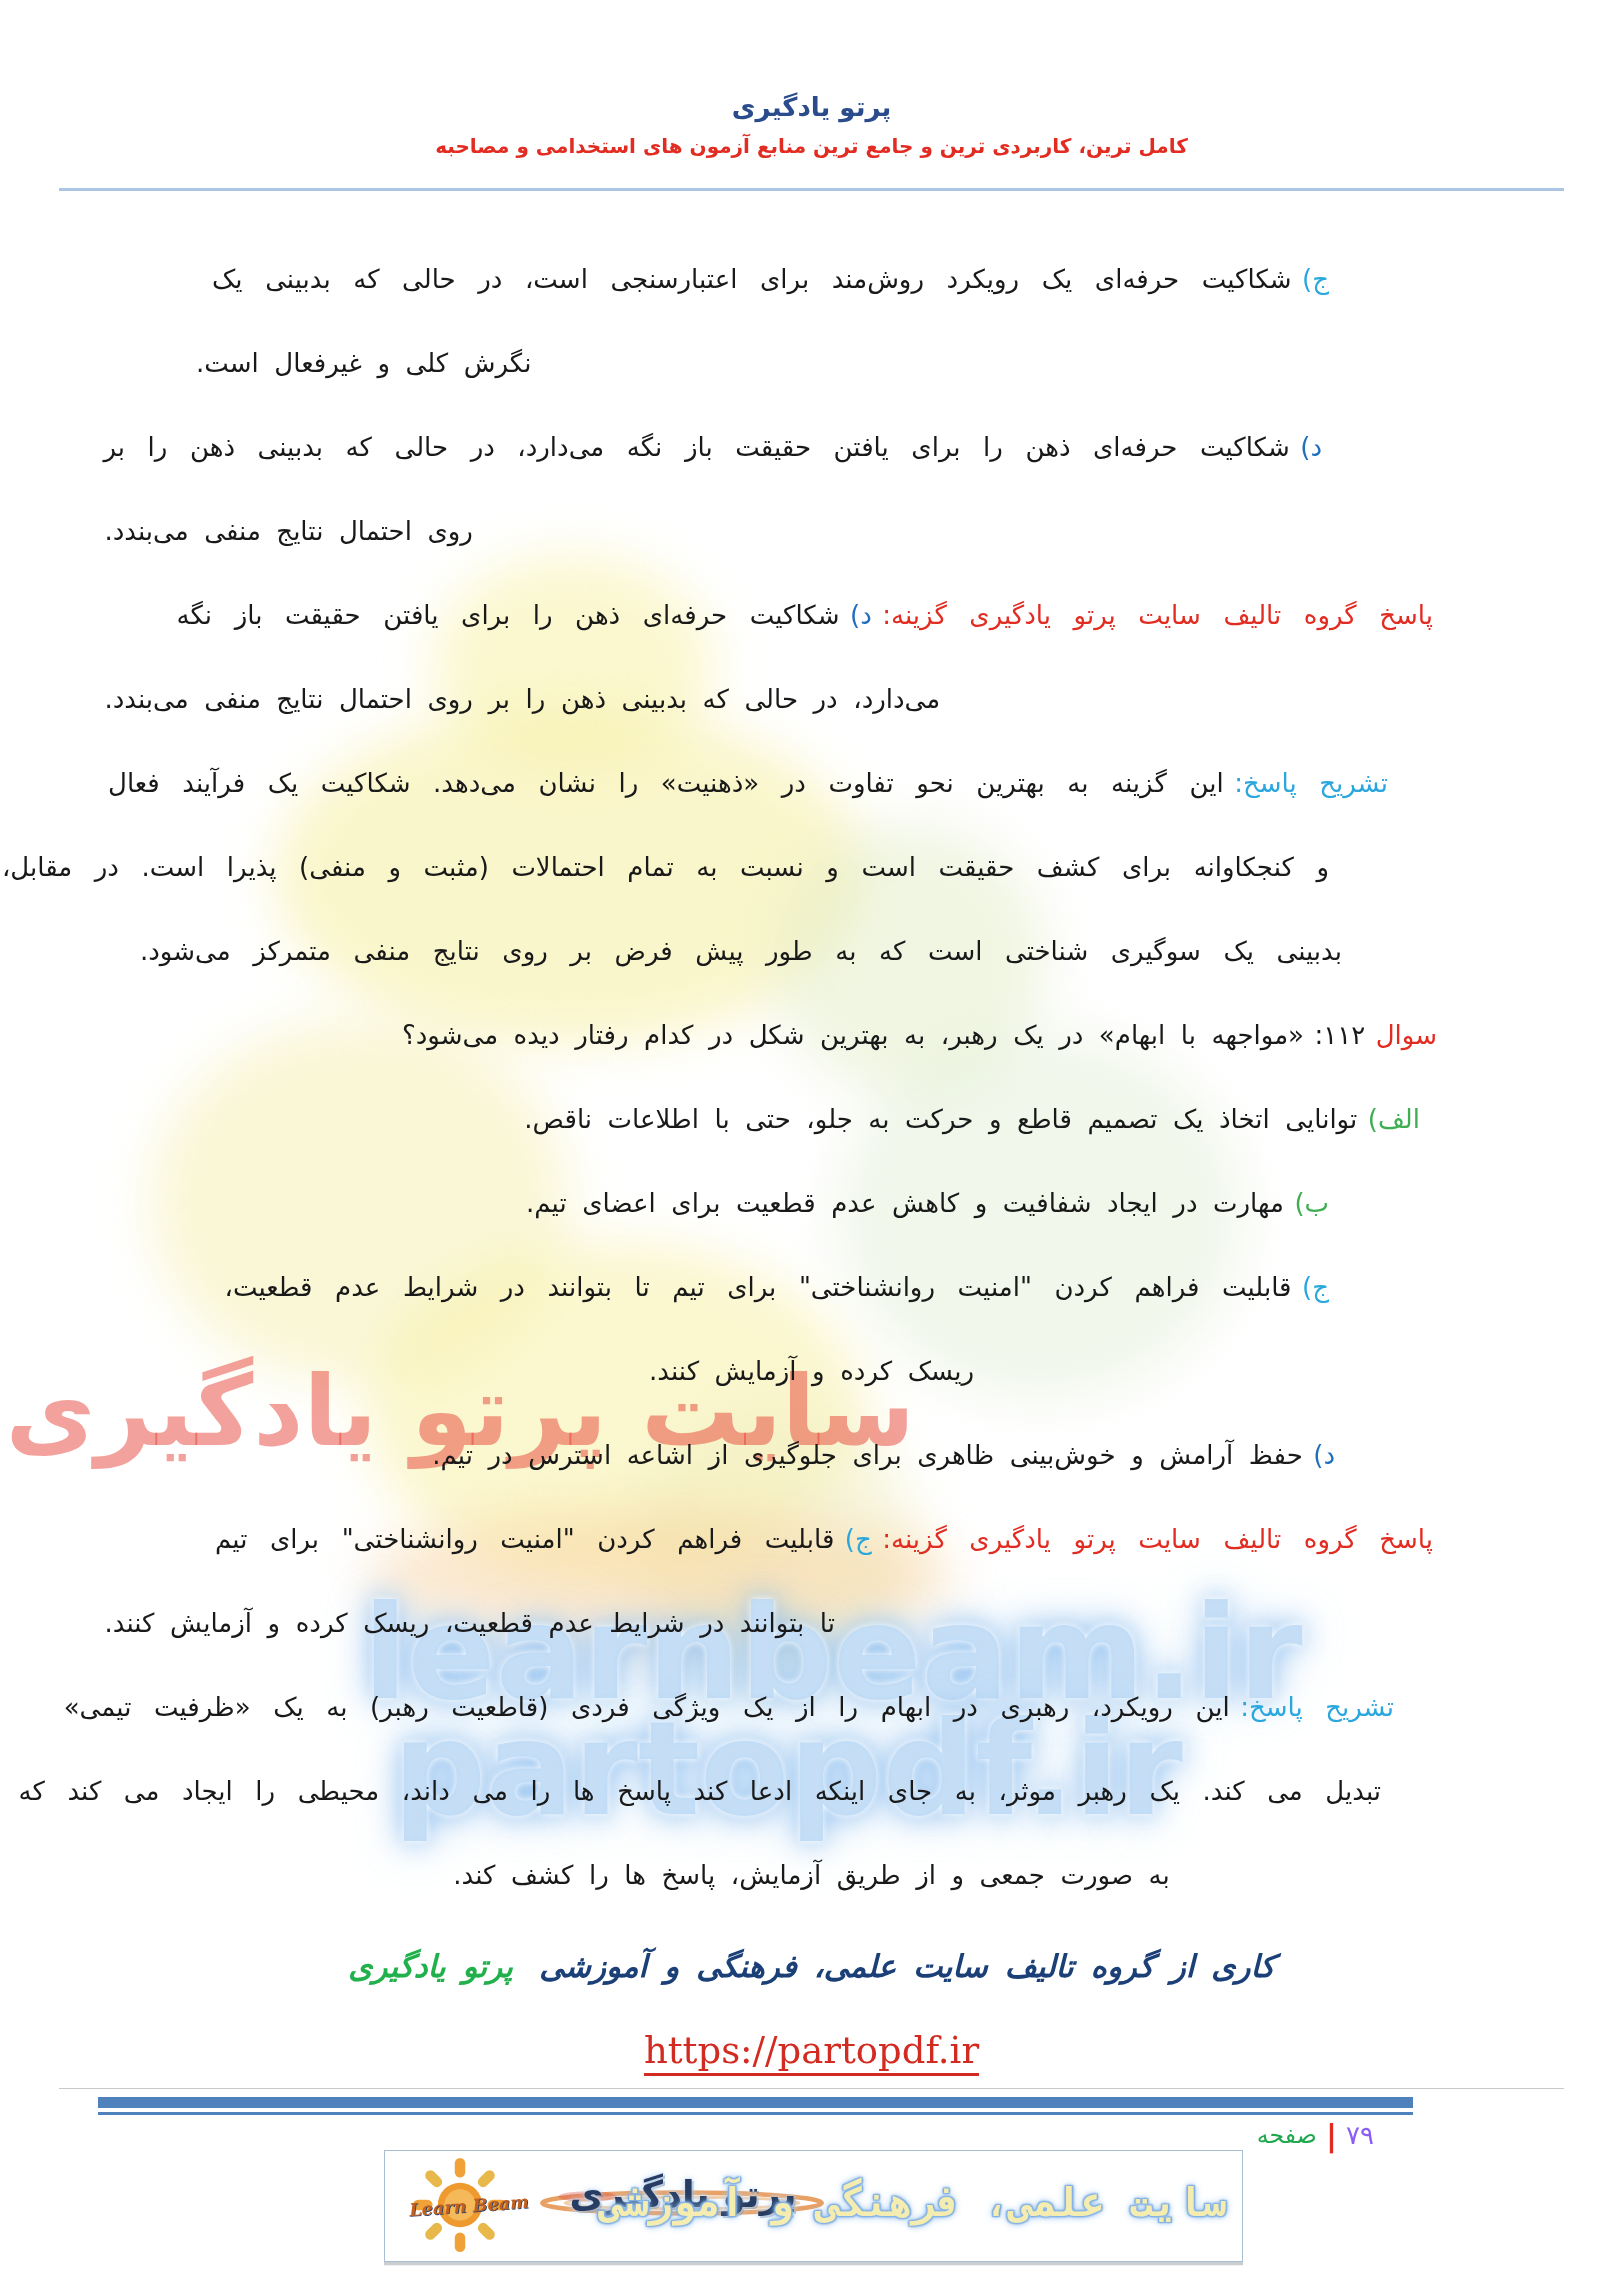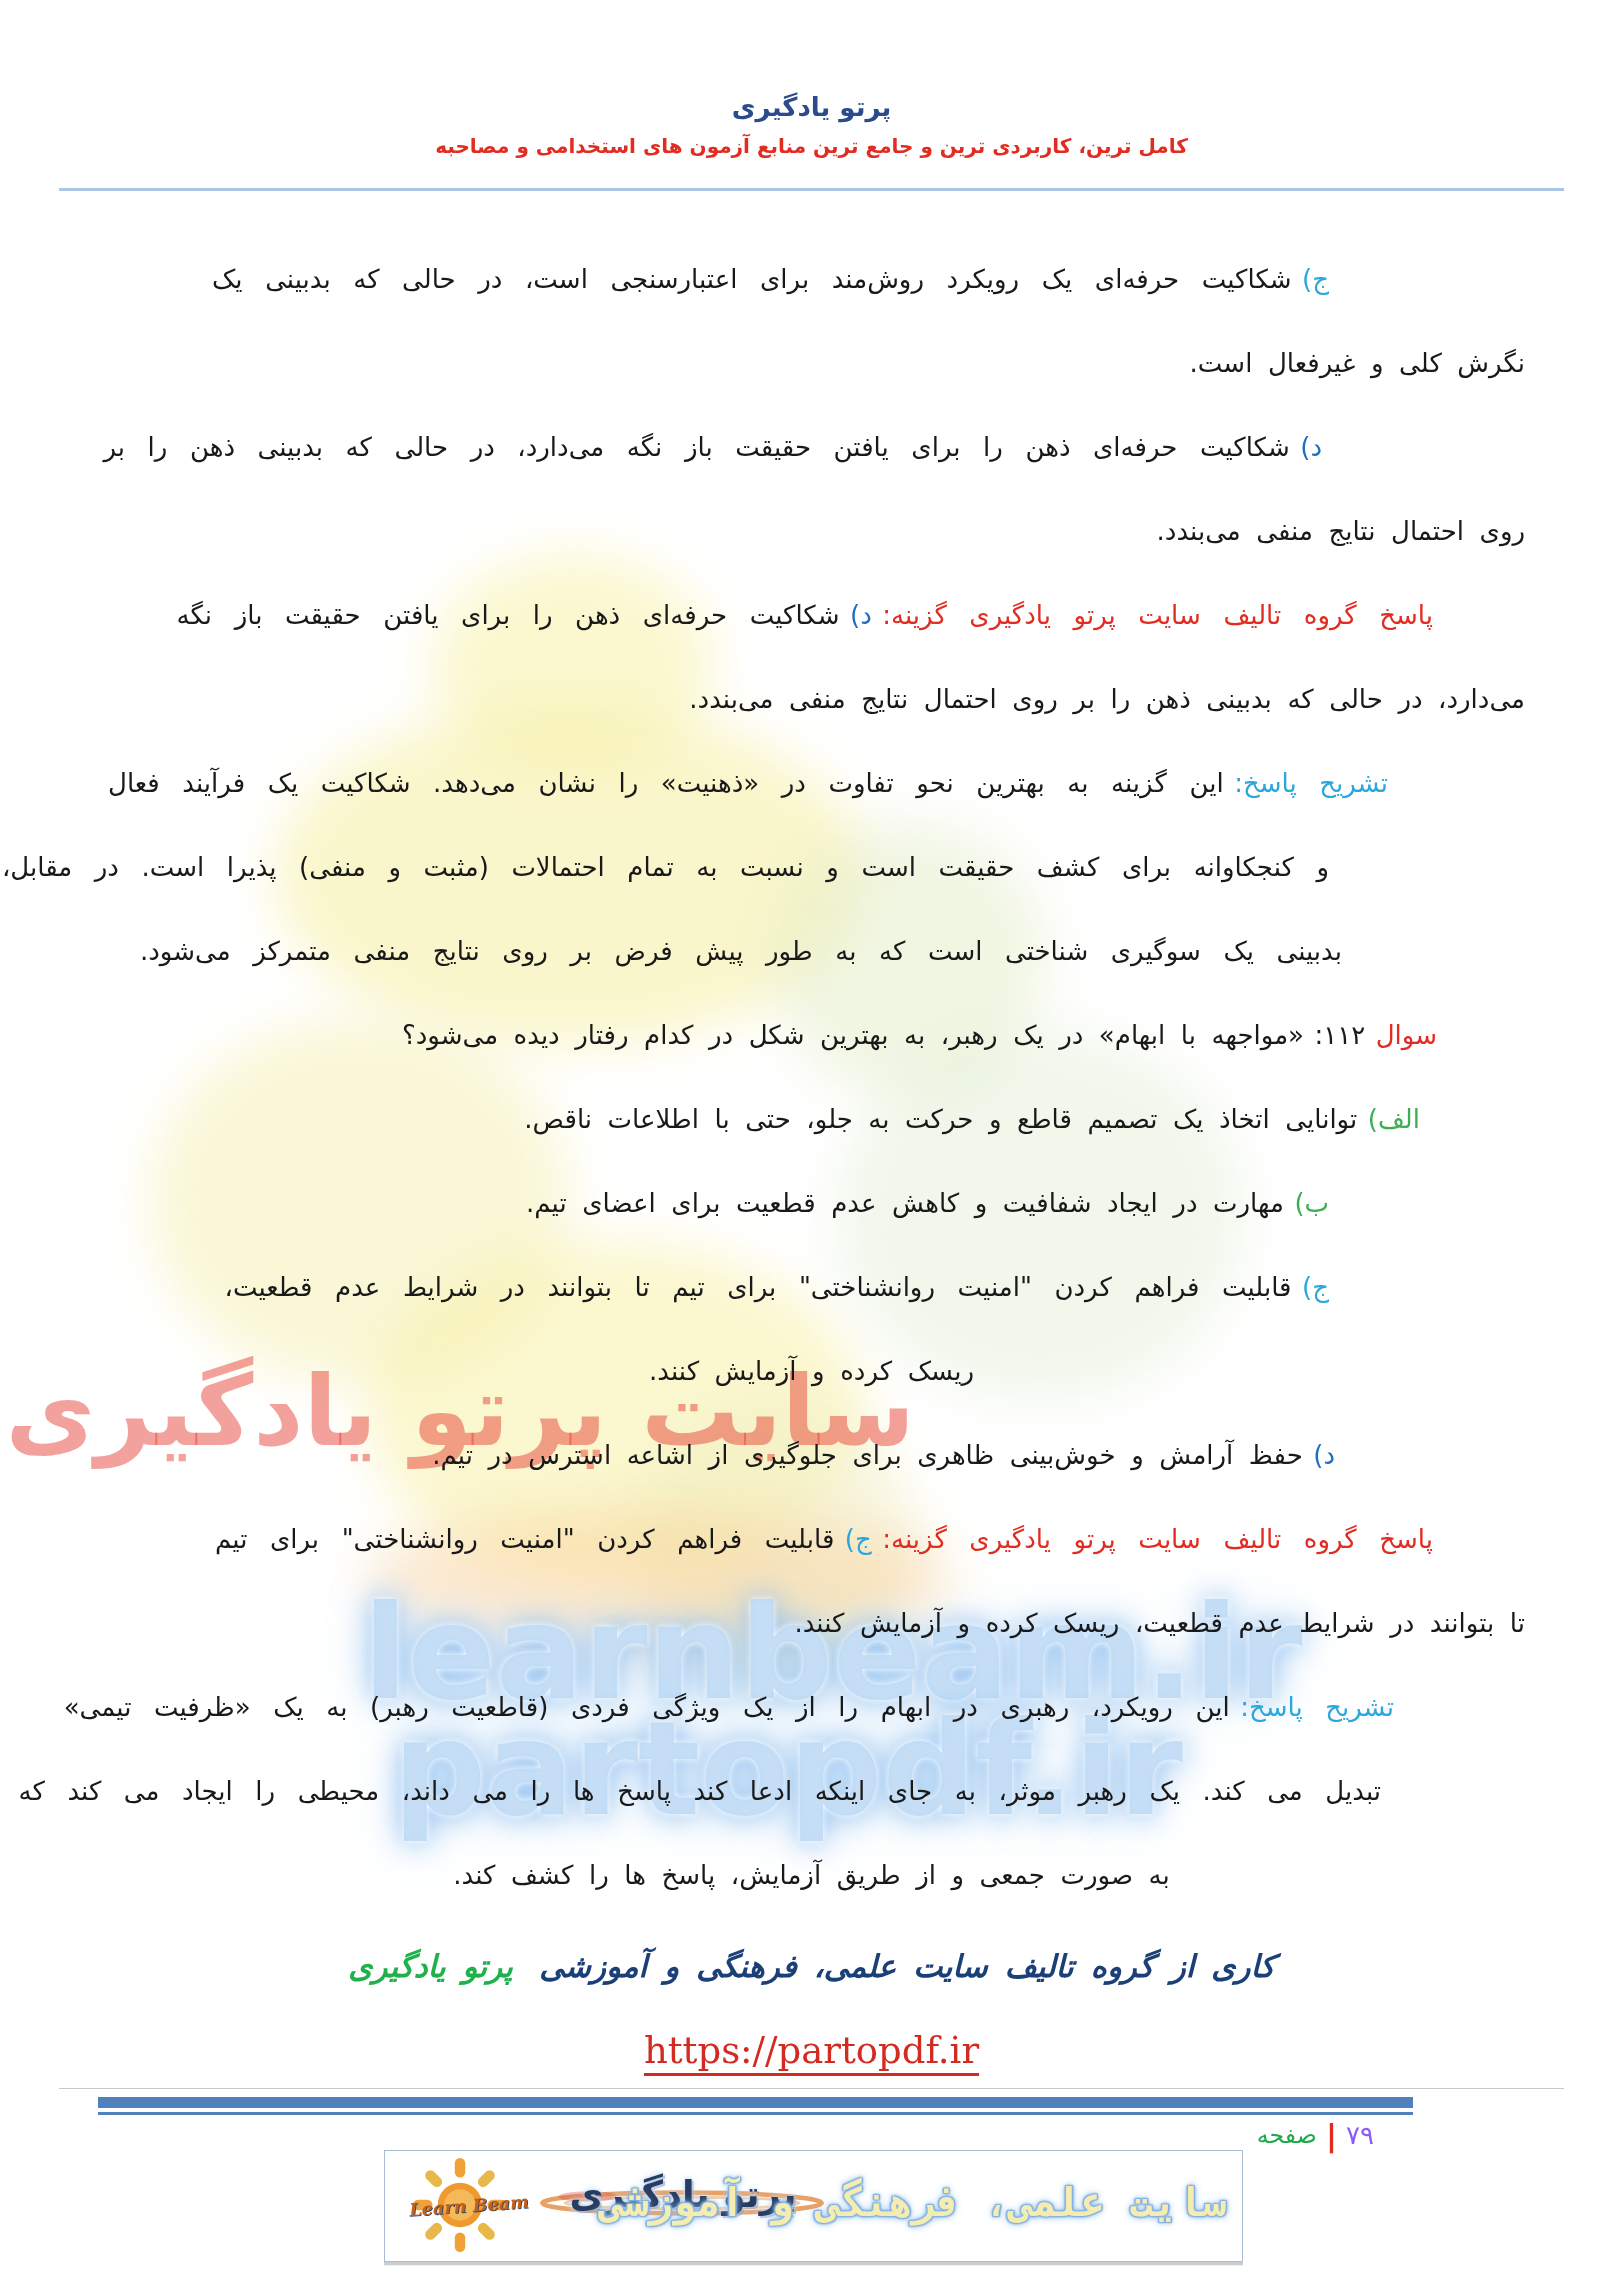--- a/index.html
+++ b/index.html
@@ -33,21 +33,21 @@
   .wm-learn{top:1565px;left:363px;}
   .wm-parto{top:1681px;left:393px;}
   
   .body-lines{position:absolute;top:237px;left:98px;right:98px;z-index:2;}
   .line{
     height:84px;line-height:84px;white-space:nowrap;
     direction:rtl;text-align:right;
     font-size:26px;color:#191919;word-spacing:0.28em;
   }
   .line.wide{word-spacing:0.55em;}
-  .line.al{text-align:right;}
+  .line.al{text-align:left;}
   .line.ac{text-align:center;}
   .pl10{padding-left:6.5px;}  .pl150{padding-left:98px;}
   .pr135{padding-right:88px;}.pr140{padding-right:92px;}
   .pr160{padding-right:105px;}
   .pr200{padding-right:131px;}.pr210{padding-right:137px;}
   .pr220{padding-right:144px;}.pr280{padding-right:183px;}
   .pr290{padding-right:190px;}.pr300{padding-right:196px;}
   .pr310{padding-right:203px;}
   .lab{margin-left:10.5px;}
   .c-cyan{color:#2aa7dd;}

